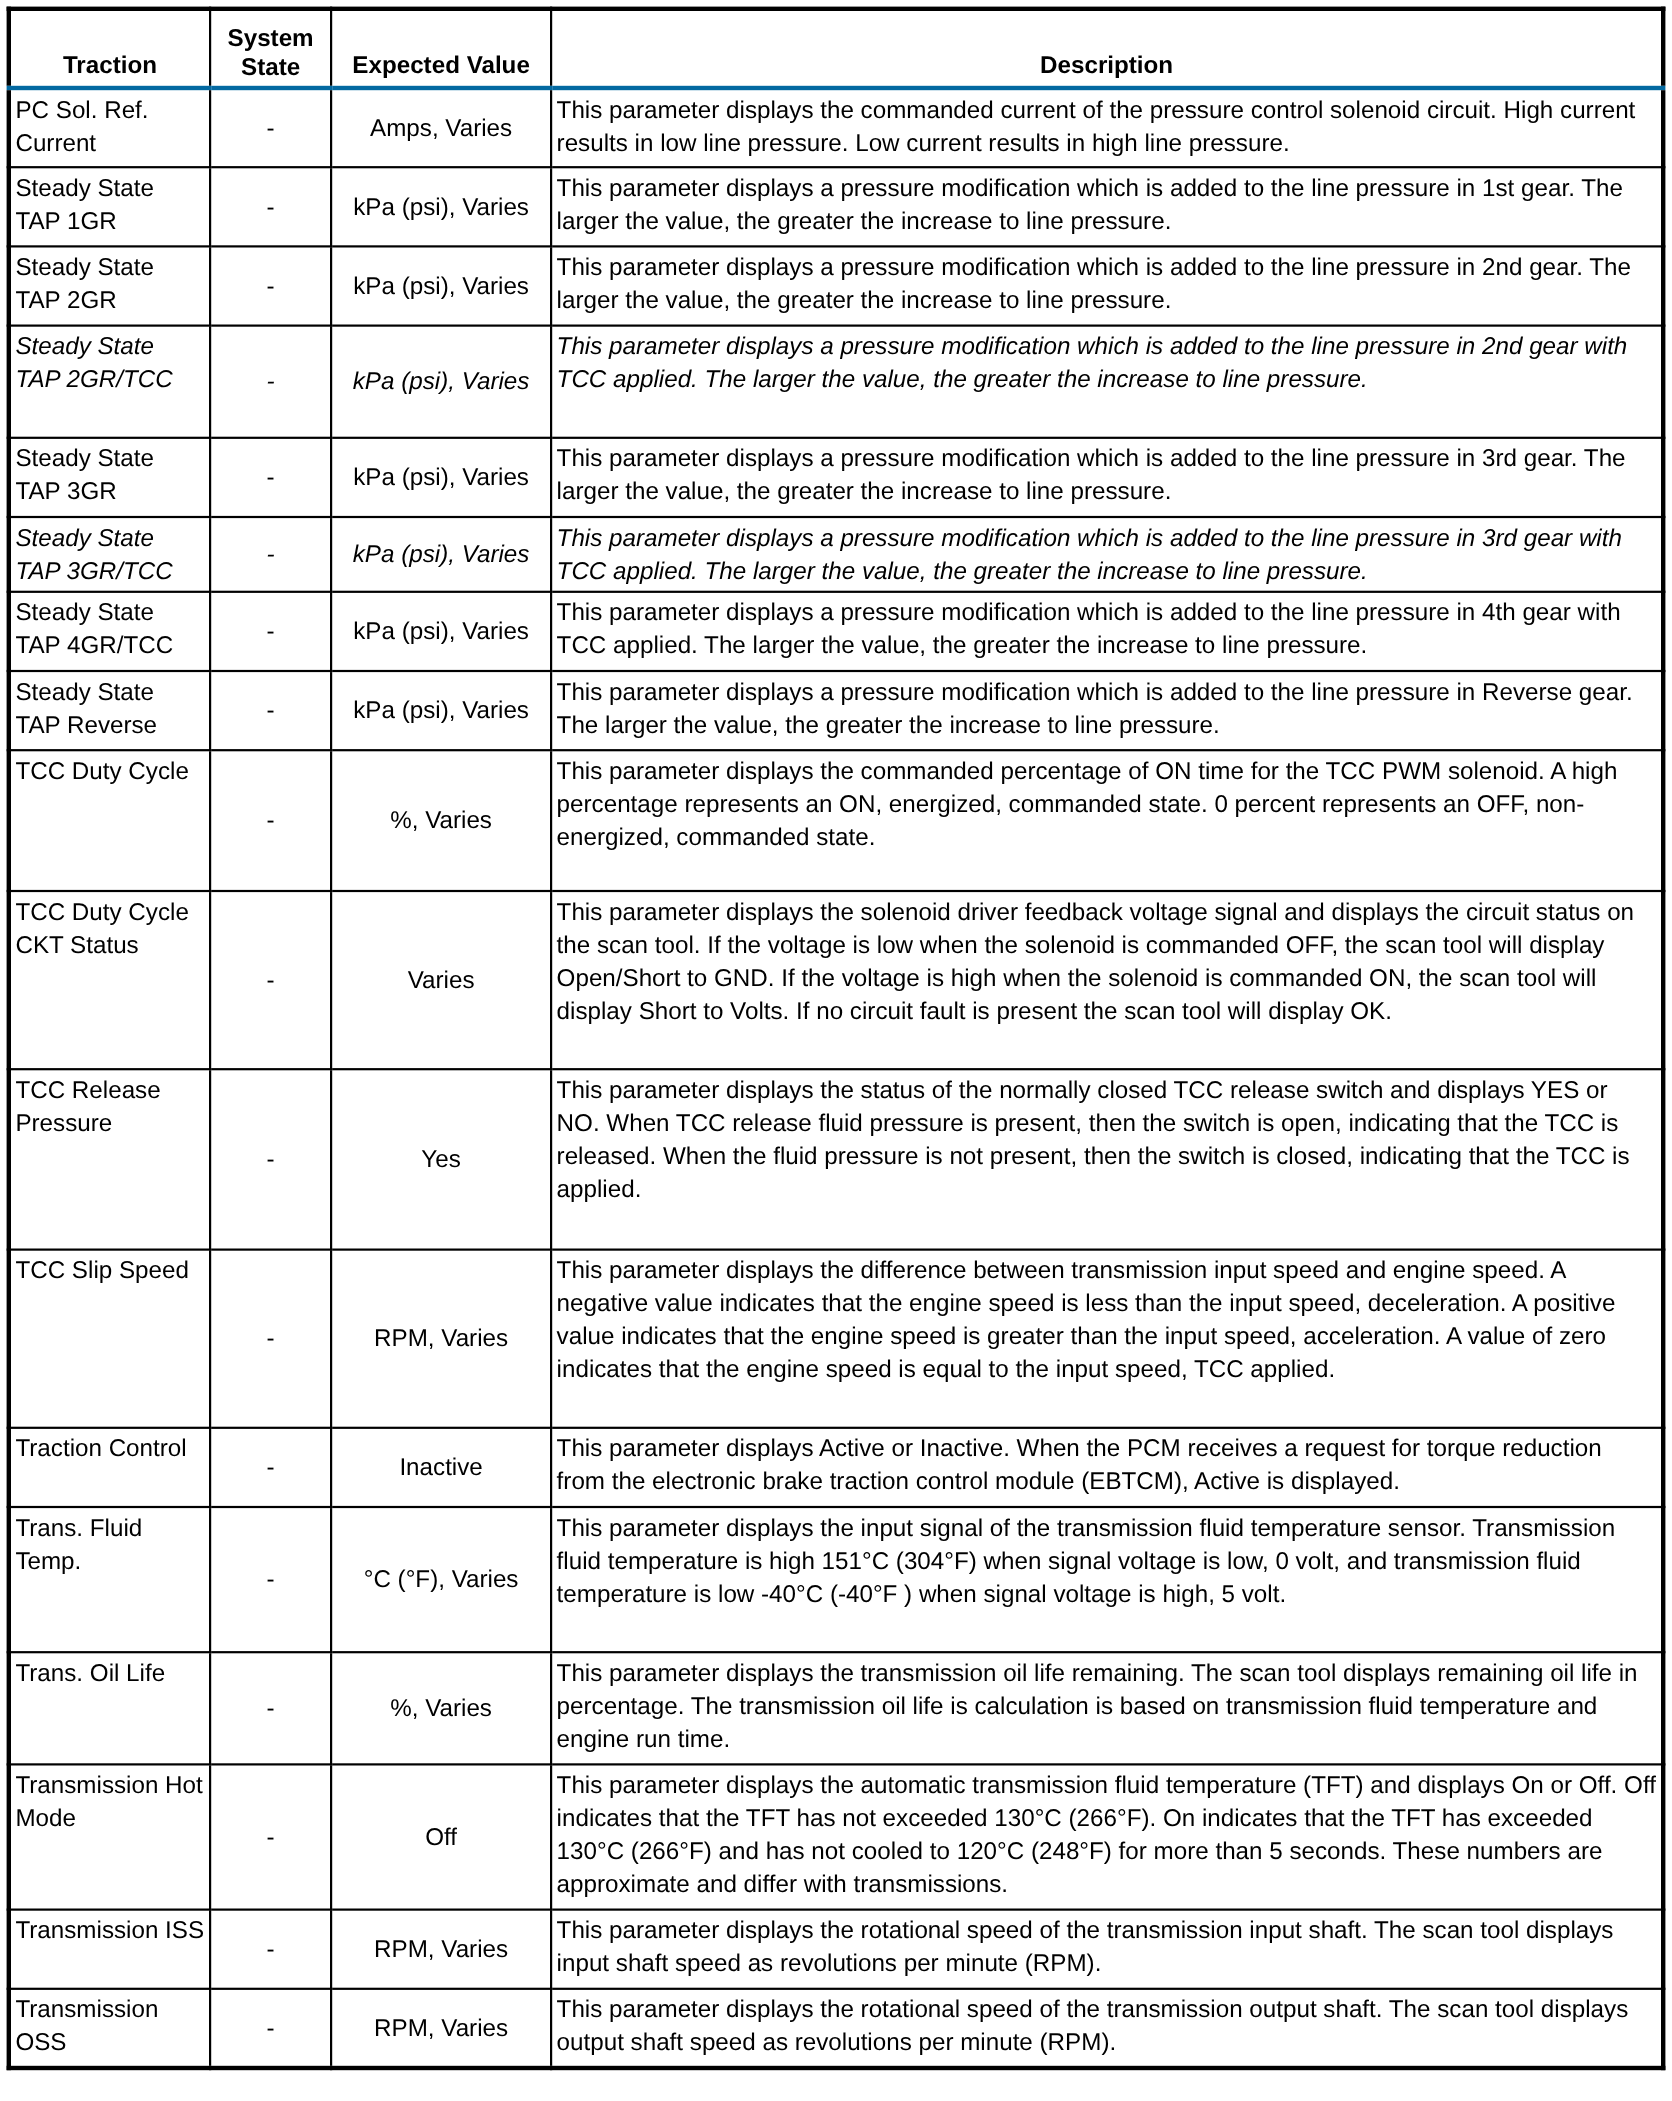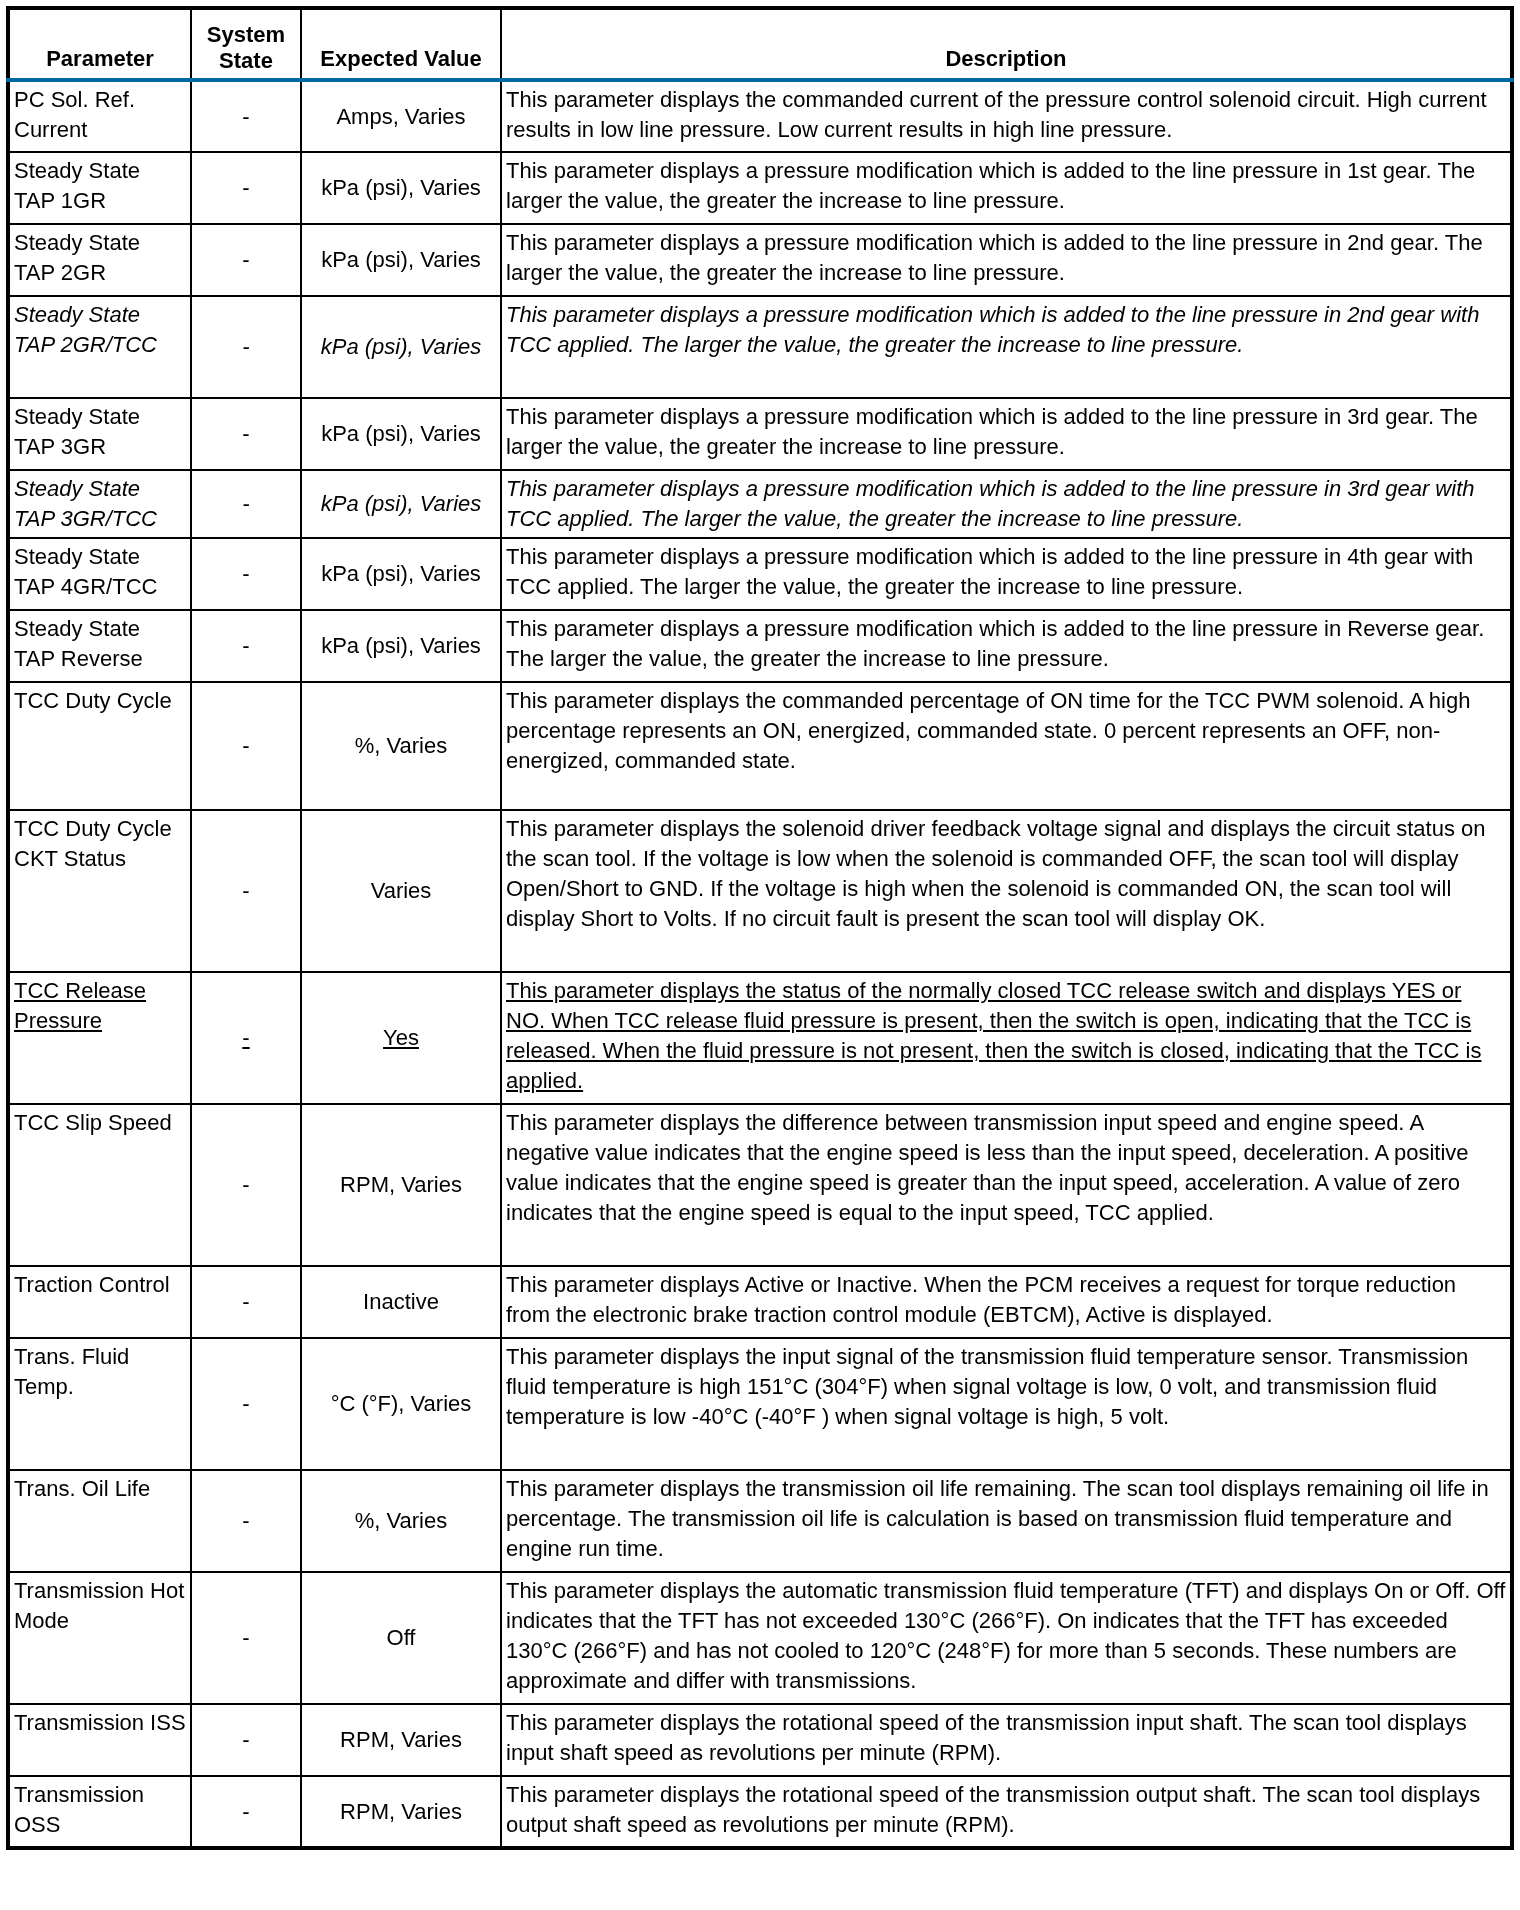--- a/index.html
+++ b/index.html
@@ -30,21 +30,21 @@
 <div class="wrap">
   <table>
     <colgroup>
         <col class="c1">
         <col class="c2">
         <col class="c3">
         <col class="c4">
       </colgroup>
     <thead>
       <tr style="height:72px">
-        <th>Parameter</th>
+        <th>Traction</th>
         <th style="line-height:26px">System State</th>
         <th>Expected Value</th>
         <th>Description</th>
       </tr>
     </thead>
     <tbody id="tbody">
         <tr style="height: 72px; margin-top: 46px;">
           <td class="param">PC Sol. Ref. Current</td>
           <td class="state">-</td>
           <td class="exp">Amps, Varies</td>
@@ -97,21 +97,21 @@
           <td class="state">-</td>
           <td class="exp">%, Varies</td>
           <td class="desc">This parameter displays the commanded percentage of ON time for the TCC PWM solenoid. A high percentage represents an ON, energized, commanded state. 0 percent represents an OFF, non-energized, commanded state.</td>
         </tr>
         <tr style="height: 162px;">
           <td class="param">TCC Duty Cycle CKT Status</td>
           <td class="state">-</td>
           <td class="exp">Varies</td>
           <td class="desc">This parameter displays the solenoid driver feedback voltage signal and displays the circuit status on the scan tool. If the voltage is low when the solenoid is commanded OFF, the scan tool will display Open/Short to GND. If the voltage is high when the solenoid is commanded ON, the scan tool will display Short to Volts. If no circuit fault is present the scan tool will display OK.</td>
         </tr>
-        <tr style="height: 132px; text-decoration: underline;">
+        <tr style="height: 164px;">
           <td class="param">TCC Release Pressure</td>
           <td class="state">-</td>
           <td class="exp">Yes</td>
           <td class="desc">This parameter displays the status of the normally closed TCC release switch and displays YES or NO. When TCC release fluid pressure is present, then the switch is open, indicating that the TCC is released. When the fluid pressure is not present, then the switch is closed, indicating that the TCC is applied.</td>
         </tr>
         <tr style="height: 162px;">
           <td class="param">TCC Slip Speed</td>
           <td class="state">-</td>
           <td class="exp">RPM, Varies</td>
           <td class="desc">This parameter displays the difference between transmission input speed and engine speed. A negative value indicates that the engine speed is less than the input speed, deceleration. A positive value indicates that the engine speed is greater than the input speed, acceleration. A value of zero indicates that the engine speed is equal to the input speed, TCC applied.</td>

